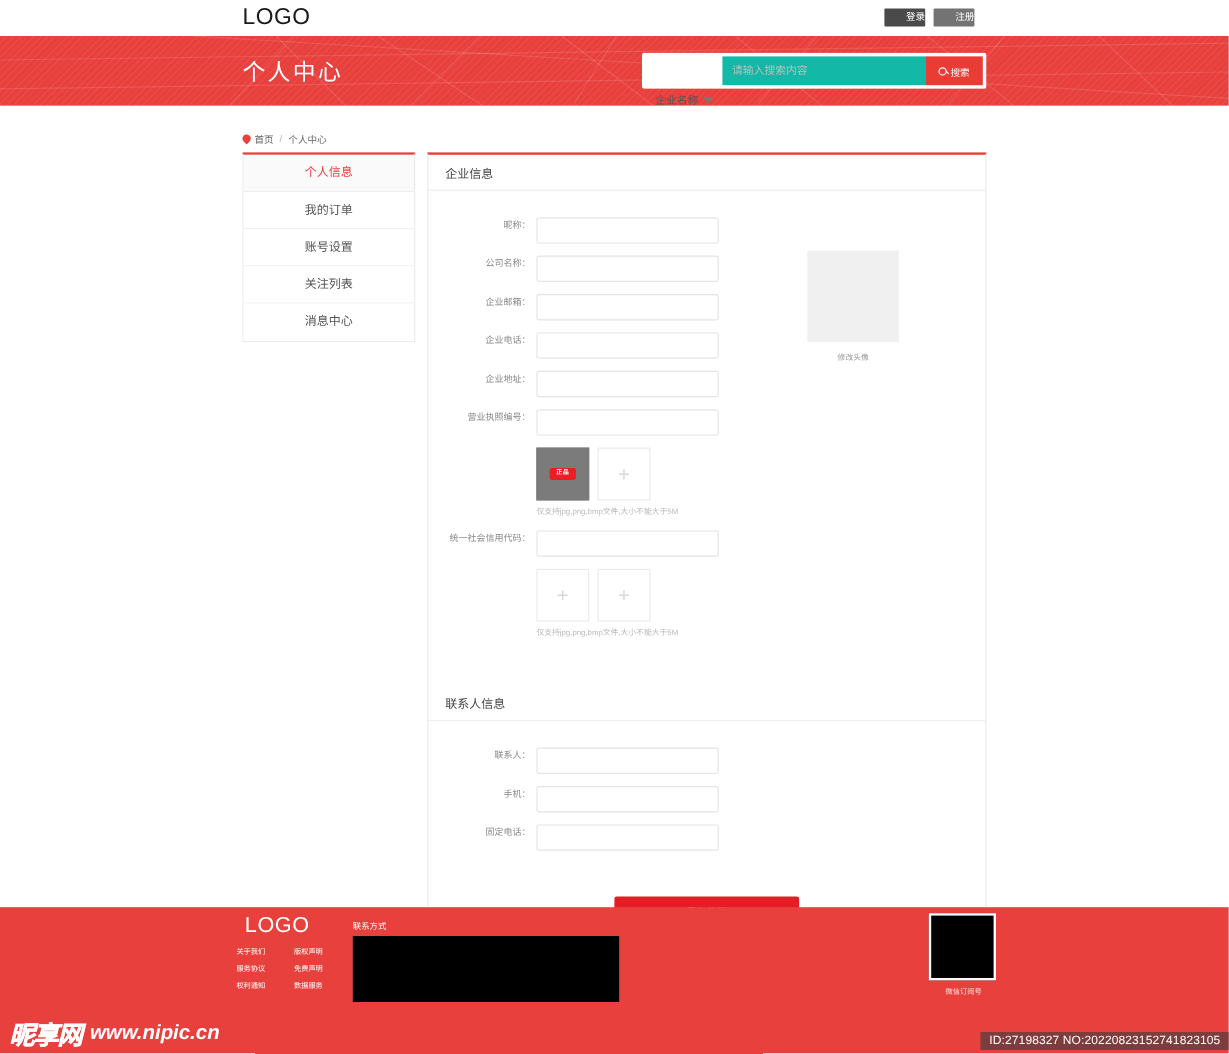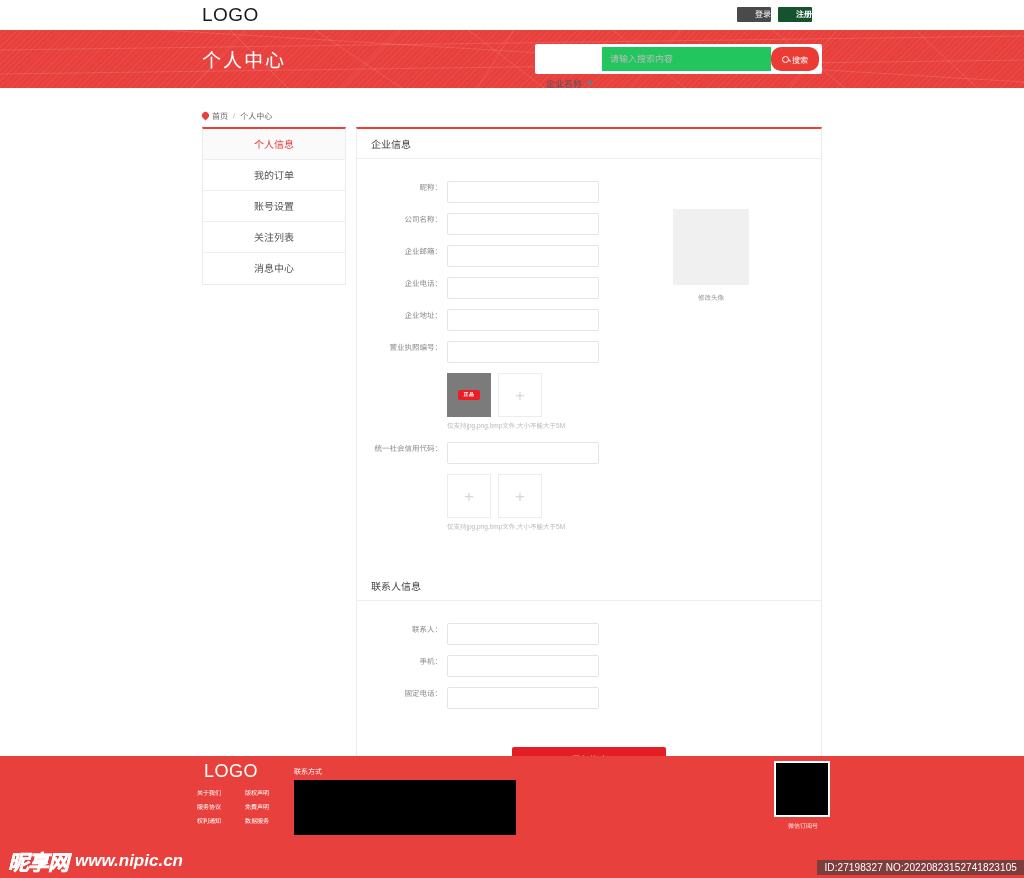--- a/index.html
+++ b/index.html
@@ -30,21 +30,21 @@
   .auth-btns {
     position: absolute; right: 20px; top: 7px;
     display: flex; gap: 7px;
   }
   .btn-login, .btn-register {
     font-size: 8px; color: #fff; line-height: 15px;
     height: 15px; width: 34px; text-align: right;
     border-radius: 1px; cursor: pointer; display: block;
   }
   .btn-login { background: #4a4a4a; }
-  .btn-register { background: #14532d; font-weight: bold; }
+  .btn-register { background: #737373; }
 
   
   .banner {
     position: relative; width: 100%; height: 58px;
     background: #e8403c;
     overflow: hidden;
   }
   .banner-pattern {
     position: absolute; inset: 0;
     opacity: .55;
@@ -83,27 +83,27 @@
   .caret {
     width: 0; height: 0;
     border-left: 4px solid transparent;
     border-right: 4px solid transparent;
     border-top: 5px solid #777;
     display: inline-block;
   }
   .search-input {
     flex: 1; border: none; outline: none;
     font-size: 9px; color: #333; padding: 0 8px;
-    font-family: inherit; background: #22c55e;
+    font-family: inherit; background: #14b8a6;
   }
   .search-input::placeholder { color: #bdbdbd; }
   .search-btn {
     width: 48px; background: #ea3b34; color: #fff;
     display: flex; align-items: center; justify-content: center;
-    gap: 3px; font-size: 8px; cursor: pointer; border-radius: 10px;
+    gap: 3px; font-size: 8px; cursor: pointer;
   }
   .mag {
     width: 7px; height: 7px; border: 1.2px solid #fff;
     border-radius: 50%; position: relative; display: inline-block;
   }
   .mag::after {
     content: ""; position: absolute; width: 3px; height: 1.2px;
     background: #fff; right: -2.5px; bottom: 0px;
     transform: rotate(45deg);
   }

